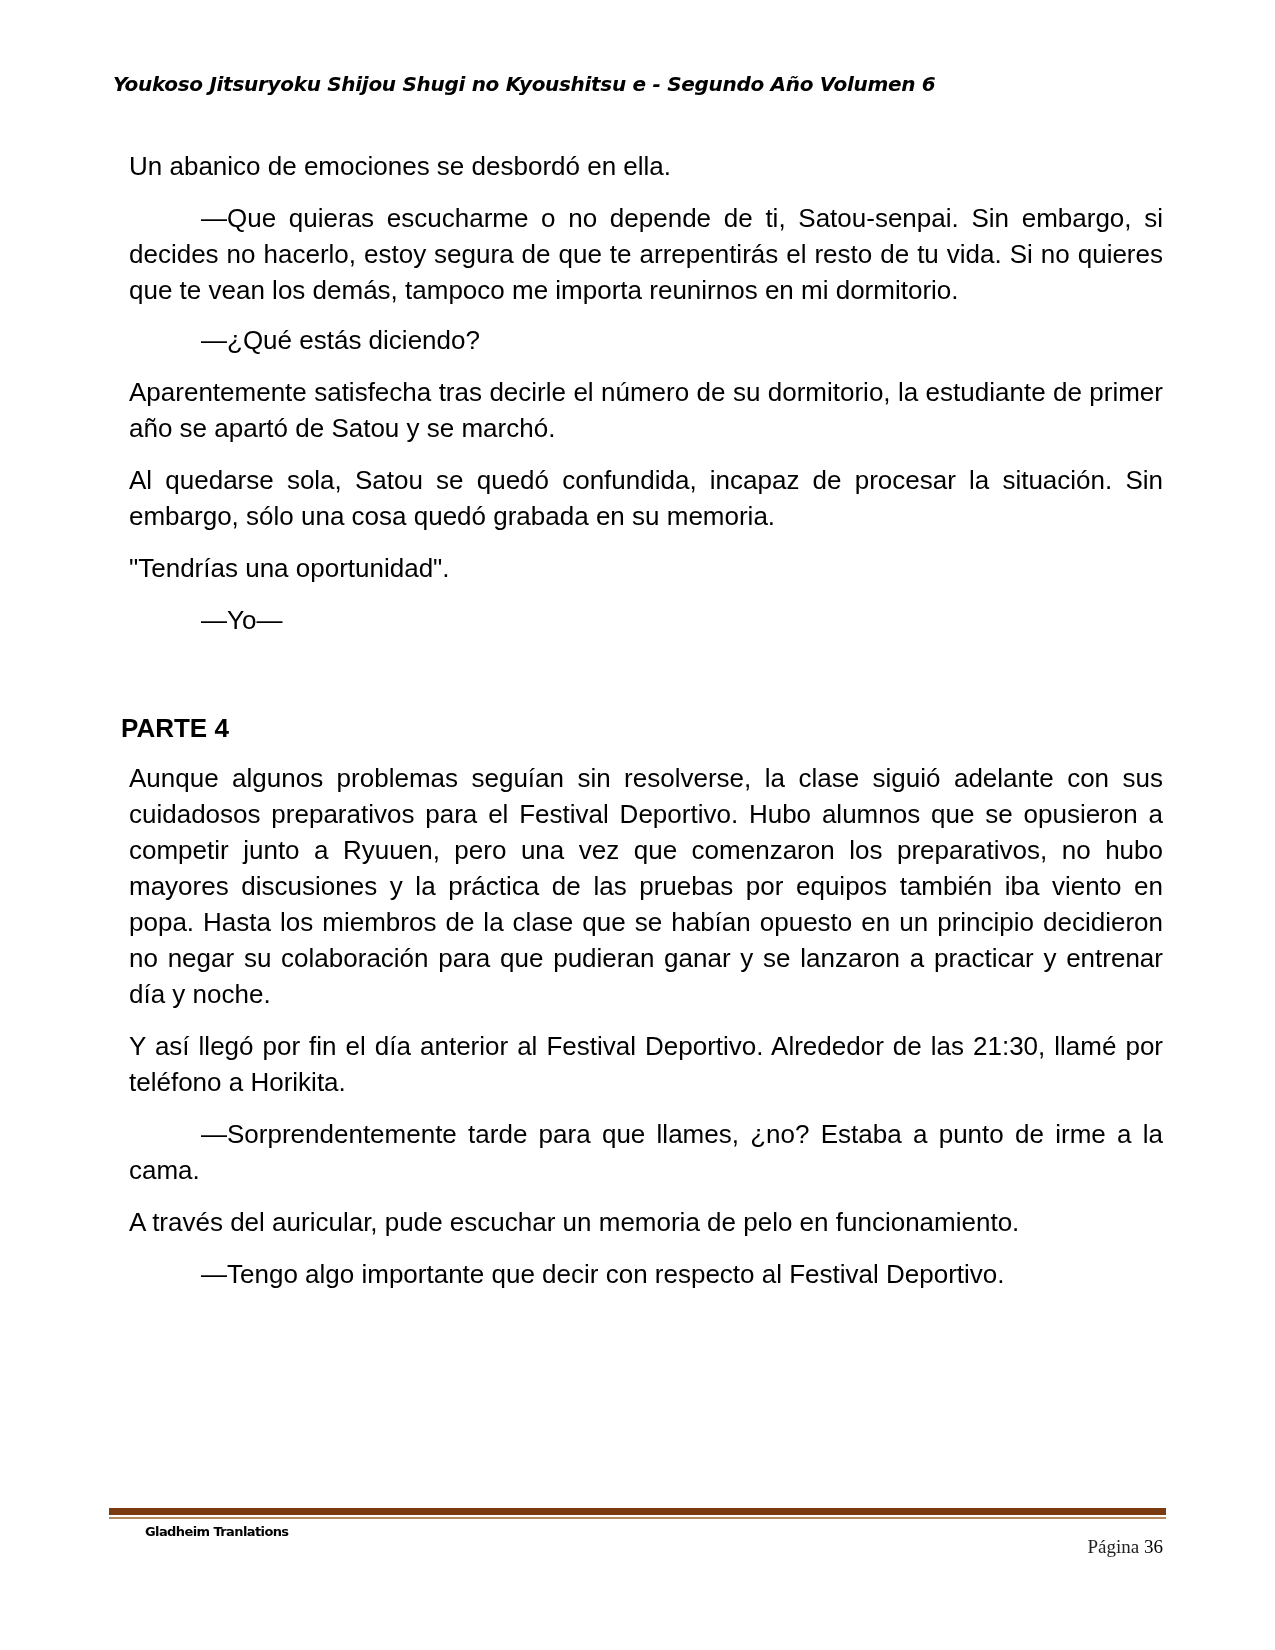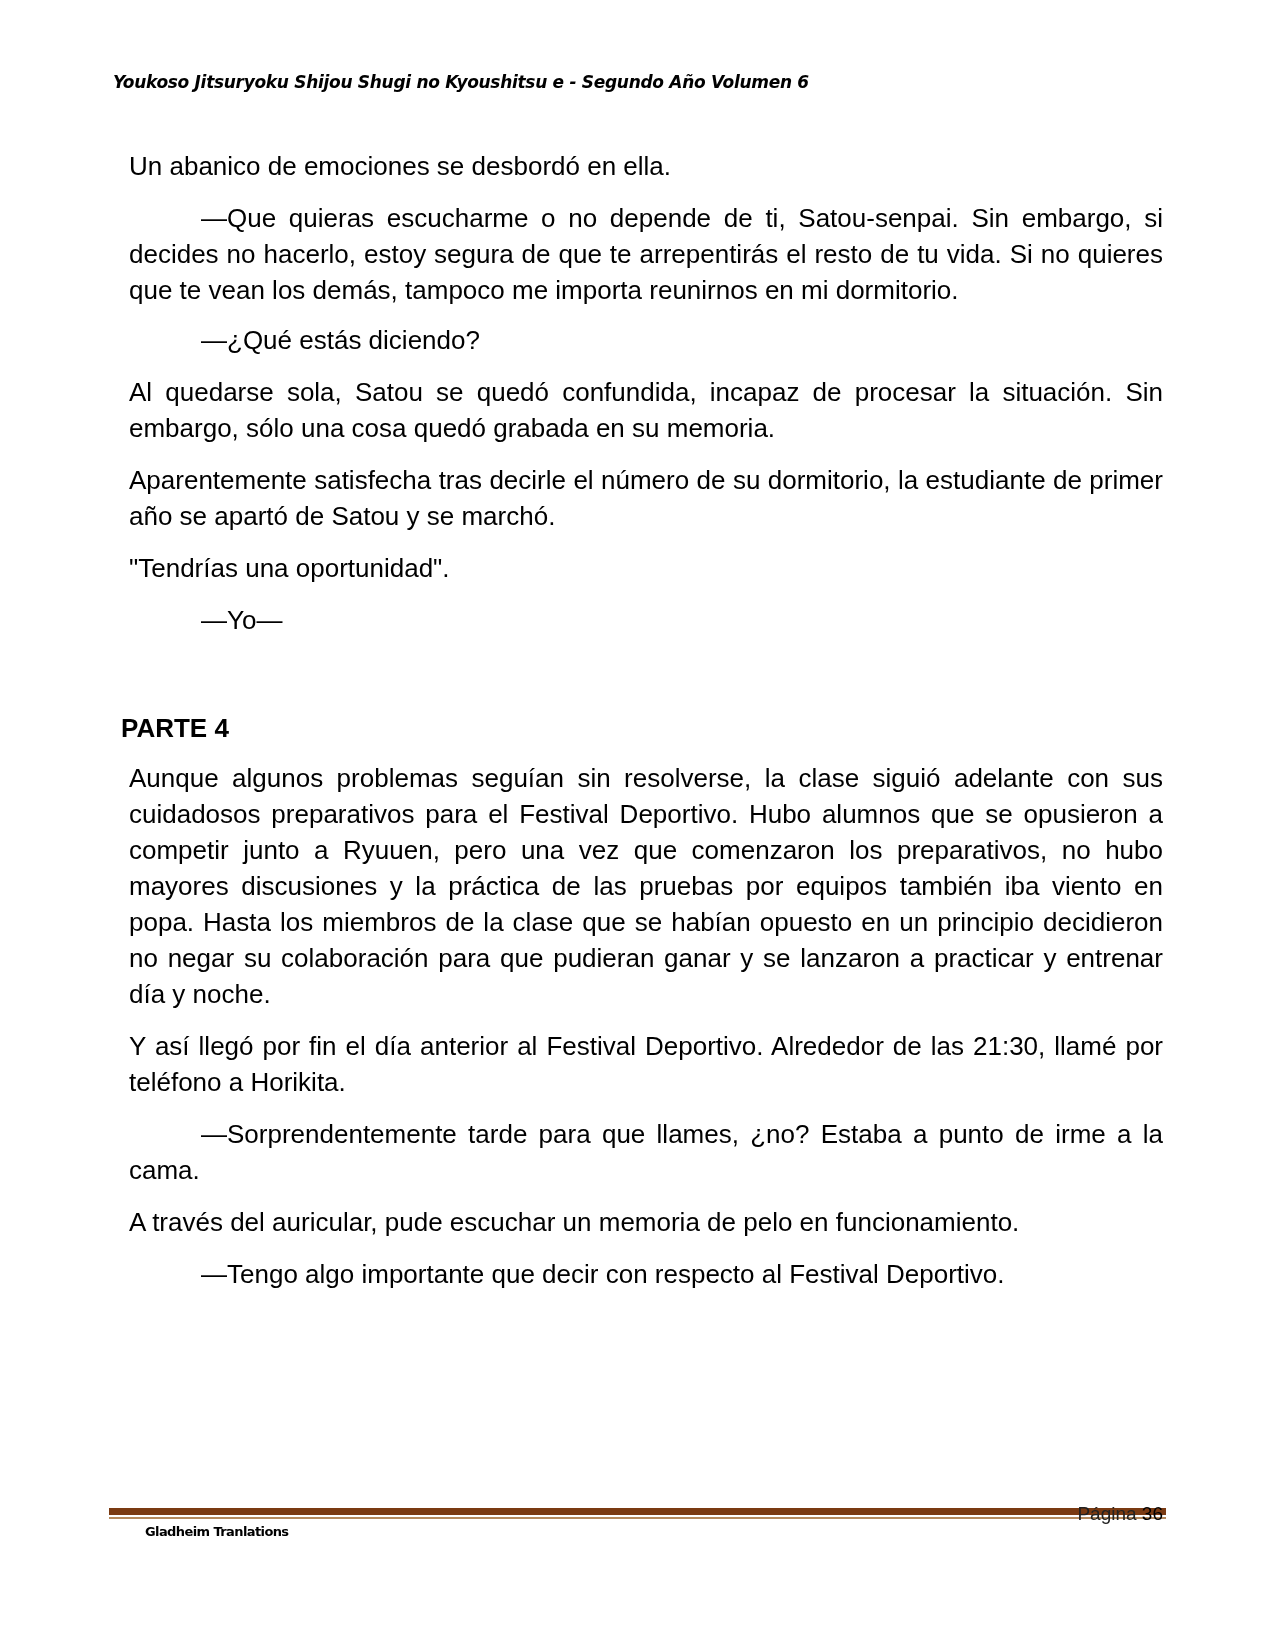--- a/index.html
+++ b/index.html
@@ -1,21 +1,21 @@
 <!DOCTYPE html>
 <html><head>
   <meta charset="utf-8">
   <style>
     html, body { margin: 0; padding: 0; background: #ffffff; }
     body { width: 1275px; height: 1650px; position: relative; overflow: hidden; }
     .page { position: absolute; left: 0; top: 0; width: 1275px; height: 1650px; background: #fff; }
     .header {
       position: absolute; left: 113px; top: 72px;
       font-family: "DejaVu Sans", sans-serif; font-weight: bold; font-style: italic;
-      font-size: 17px; color: #000; letter-spacing: -0.3px;
+      font-size: 20px; color: #000; letter-spacing: -0.3px;
     }
     .body-text {
       position: absolute; left: 113px; top: 148px; width: 1050px;
       font-family: "Liberation Sans", sans-serif; font-size: 26px; line-height: 36px;
       color: #000;
     }
     .body-text p { margin: 0 0 16px 16px; text-align: justify; }
     .body-text p.last-left { text-align-last: left; }
     .body-text p.dialogue { text-indent: 72px; }
     .body-text p.spacer { height: 56px; margin: 0; }
@@ -26,37 +26,37 @@
     .footer-rule { position: absolute; left: 109px; top: 1508px; width: 1057px; }
     .footer-rule .thick { height: 7px; background: #7a3a12; }
     .footer-rule .gap { height: 2px; background: #ffffff; }
     .footer-rule .thin { height: 2px; background: #b58a5e; }
     .footer-left {
       position: absolute; left: 113px; top: 1524px;
       font-family: "DejaVu Sans", sans-serif; font-weight: bold; 
       font-size: 13px; color: #000; letter-spacing: -0.6px; margin-left: 32px;
     }
     .footer-right {
-      position: absolute; right: 112px; top: 1503px;
-      font-family: Liberation Sans, sans-serif; font-size: 19px; color: #222;
+      position: absolute; right: 112px; top: 1536px;
+      font-family: Liberation Serif, serif; font-size: 19px; color: #222;
     }
     .footer-right .num { font-weight: normal; color: #000; }
   </style>
 </head>
 <body>
 
 <div class="page">
   <div class="header">Youkoso Jitsuryoku Shijou Shugi no Kyoushitsu e - Segundo Año Volumen 6</div>
 
   <div class="body-text">
     <p class="last-left">Un abanico de emociones se desbordó en ella.</p>
     <p class="dialogue last-left" style="margin-bottom:14px;">—Que quieras escucharme o no depende de ti, Satou-senpai. Sin embargo, si decides no hacerlo, estoy segura de que te arrepentirás el resto de tu vida. Si no quieres que te vean los demás, tampoco me importa reunirnos en mi dormitorio.</p>
     <p class="dialogue last-left">—¿Qué estás diciendo?</p>
+    <p class="last-left">Aparentemente satisfecha tras decirle el número de su dormitorio, la estudiante de primer año se apartó de Satou y se marchó.</p>
     <p class="last-left">Al quedarse sola, Satou se quedó confundida, incapaz de procesar la situación. Sin embargo, sólo una cosa quedó grabada en su memoria.</p>
-    <p class="last-left">Aparentemente satisfecha tras decirle el número de su dormitorio, la estudiante de primer año se apartó de Satou y se marchó.</p>
     <p class="last-left">"Tendrías una oportunidad".</p>
     <p class="dialogue last-left">—Yo—</p>
     <p class="spacer"></p>
     <h2>PARTE 4</h2>
     <p class="last-left">Aunque algunos problemas seguían sin resolverse, la clase siguió adelante con sus cuidadosos preparativos para el Festival Deportivo. Hubo alumnos que se opusieron a competir junto a Ryuuen, pero una vez que comenzaron los preparativos, no hubo mayores discusiones y la práctica de las pruebas por equipos también iba viento en popa. Hasta los miembros de la clase que se habían opuesto en un principio decidieron no negar su colaboración para que pudieran ganar y se lanzaron a practicar y entrenar día y noche.</p>
     <p class="last-left">Y así llegó por fin el día anterior al Festival Deportivo. Alrededor de las 21:30, llamé por teléfono a Horikita.</p>
     <p class="dialogue last-left">—Sorprendentemente tarde para que llames, ¿no? Estaba a punto de irme a la cama.</p>
     <p class="last-left">A través del auricular, pude escuchar un memoria de pelo en funcionamiento.</p>
     <p class="dialogue last-left">—Tengo algo importante que decir con respecto al Festival Deportivo.</p>
   </div>

